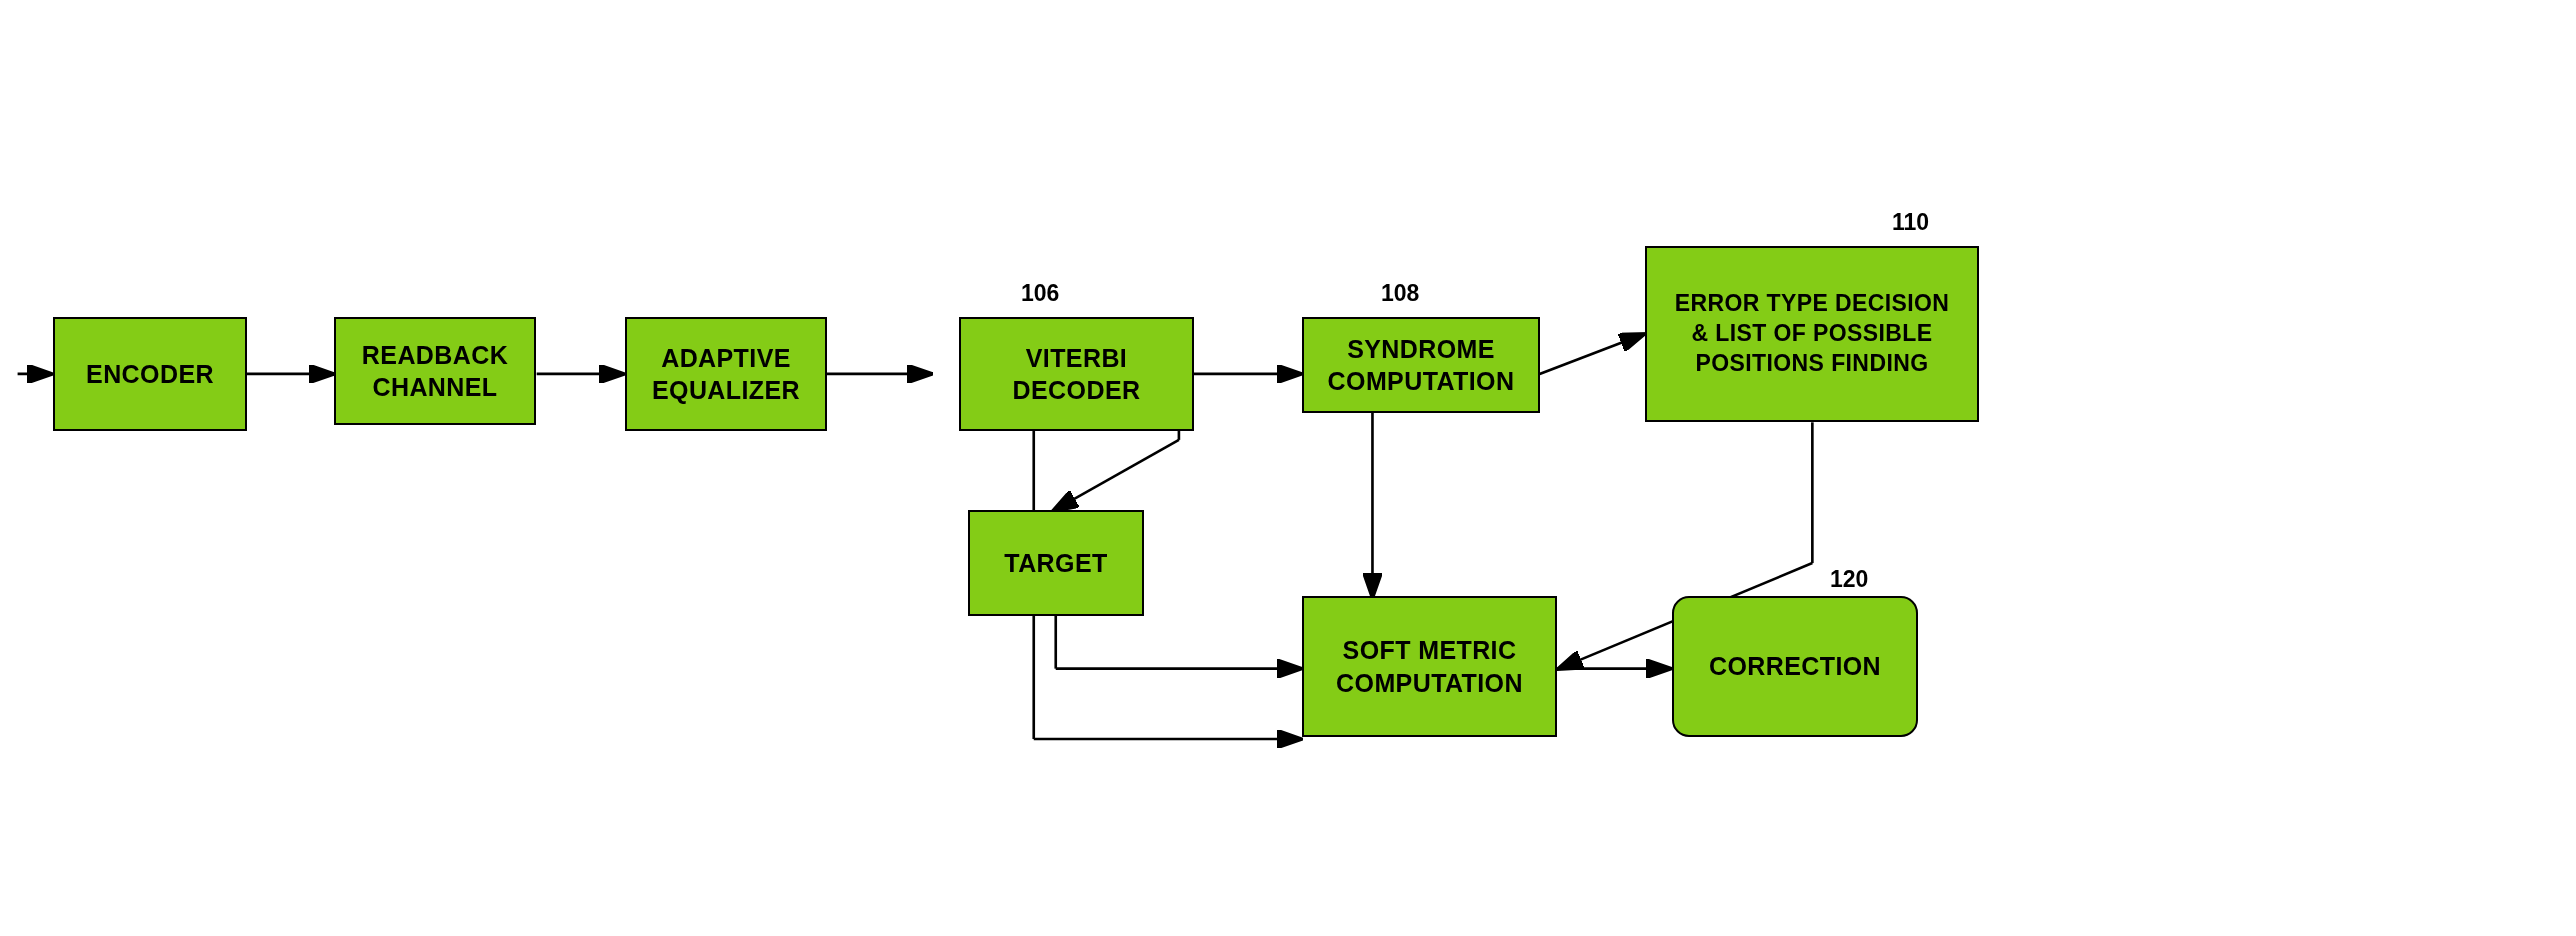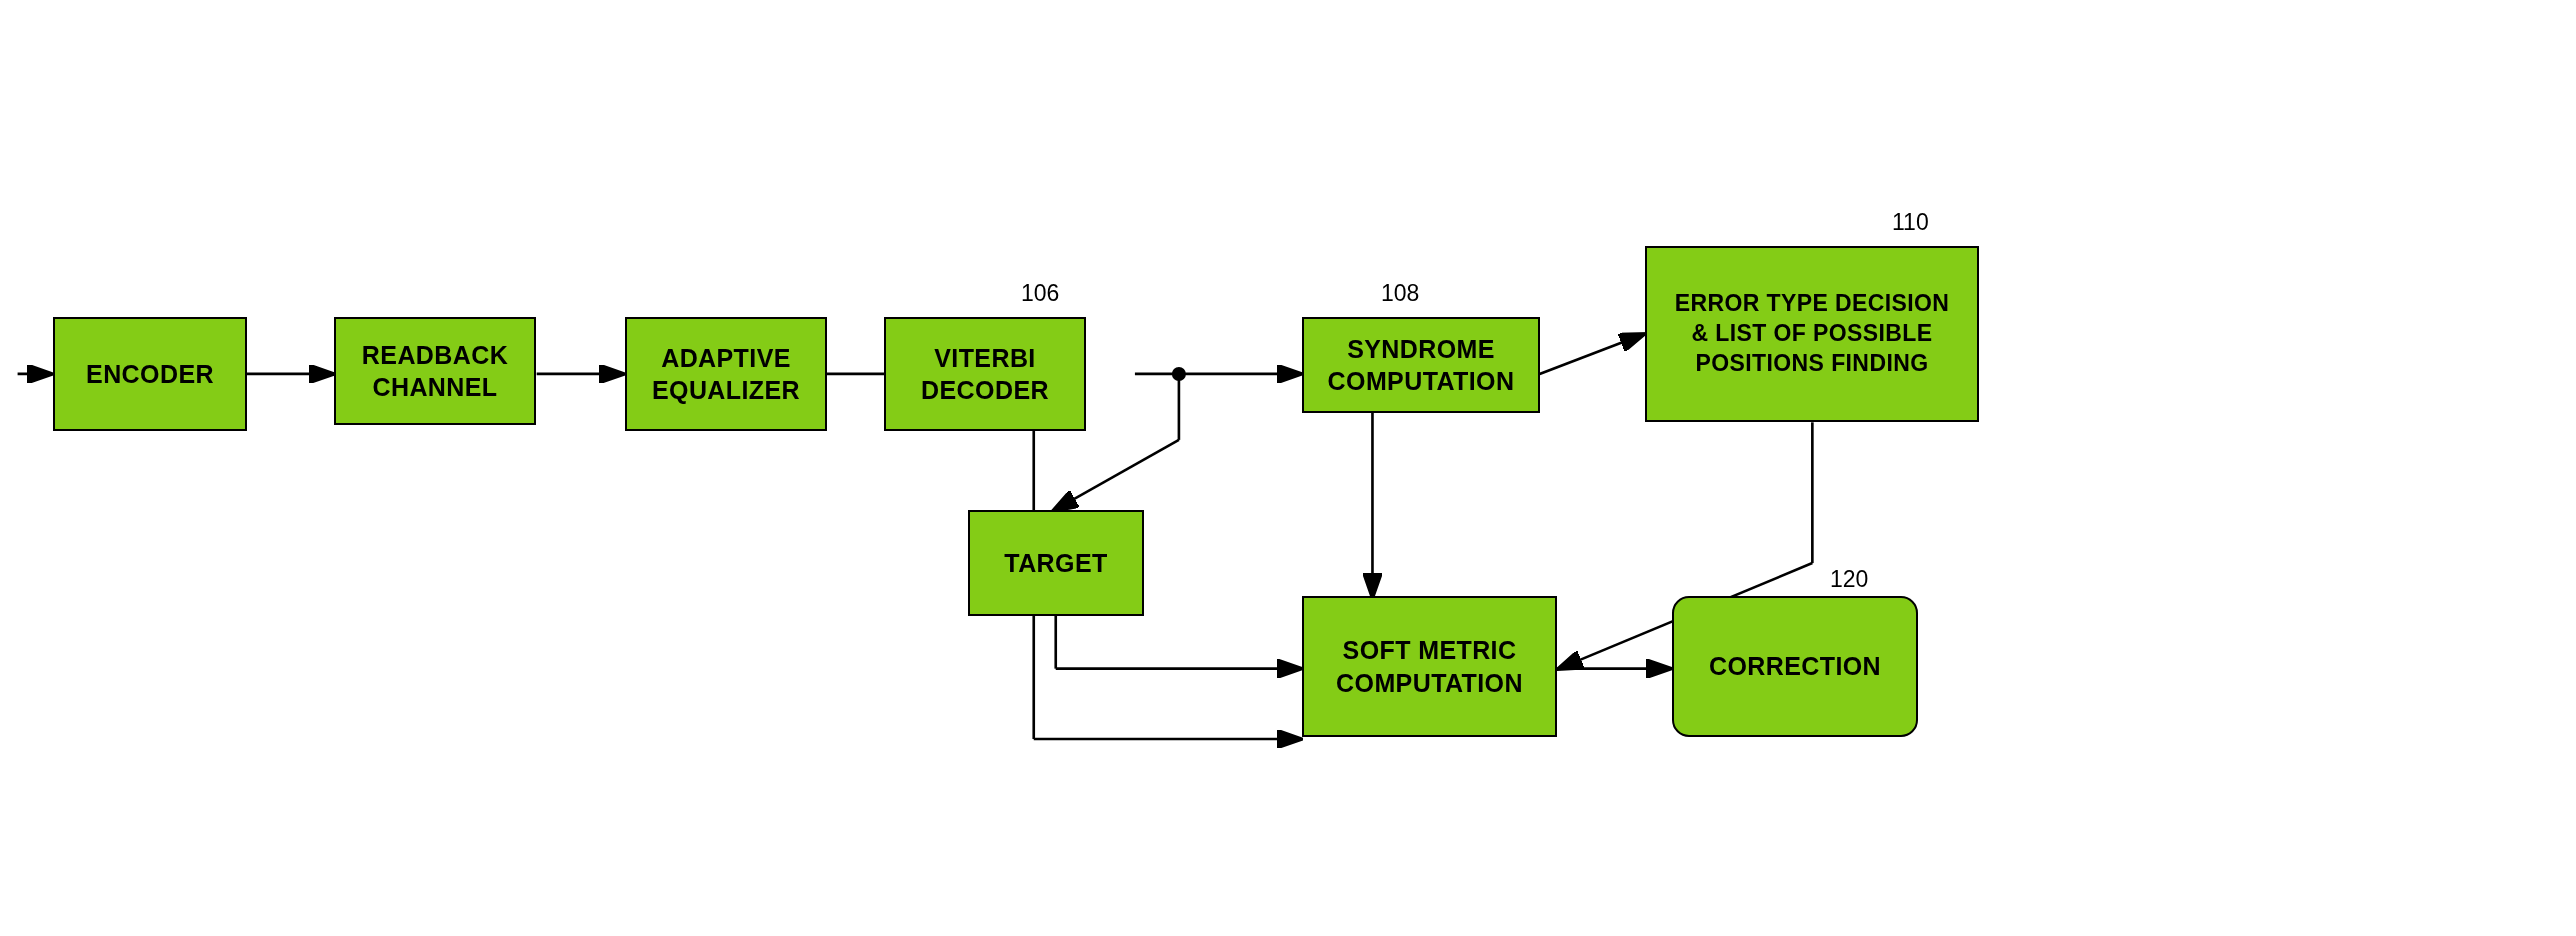--- a/index.html
+++ b/index.html
@@ -29,21 +29,21 @@
       text-align: center;
       font-weight: bold;
       font-size: 25px;
       line-height: 1.3;
       letter-spacing: 0.4px;
     }
 
     .label-number {
       position: absolute;
       font-size: 23px;
-      font-weight: normal;
+      font-weight: bold;
       color: #000;
     }
 
     svg.arrows {
       position: absolute;
       top: 0;
       left: 0;
       width: 2576px;
       height: 937px;
       pointer-events: none;
@@ -116,21 +116,21 @@
   </div>
 
   <div class="block" style="left:625px; top:317px; width:202px; height:114px;">
     <span>ADAPTIVE<br>EQUALIZER</span>
   </div>
 
   <div class="label-number" style="left:1021px; top:280px;">
     <span>106</span>
   </div>
 
-  <div class="block" style="left:884px; top:317px; width:202px; height:114px;">
+  <div class="block" style="left:959px; top:317px; width:235px; height:114px;">
     <span>VITERBI<br>DECODER</span>
   </div>
 
   <div class="label-number" style="left:1381px; top:280px;">
     <span>108</span>
   </div>
 
   <div class="block" style="left:1302px; top:317px; width:238px; height:96px;">
     <span>SYNDROME<br>COMPUTATION</span>
   </div>

